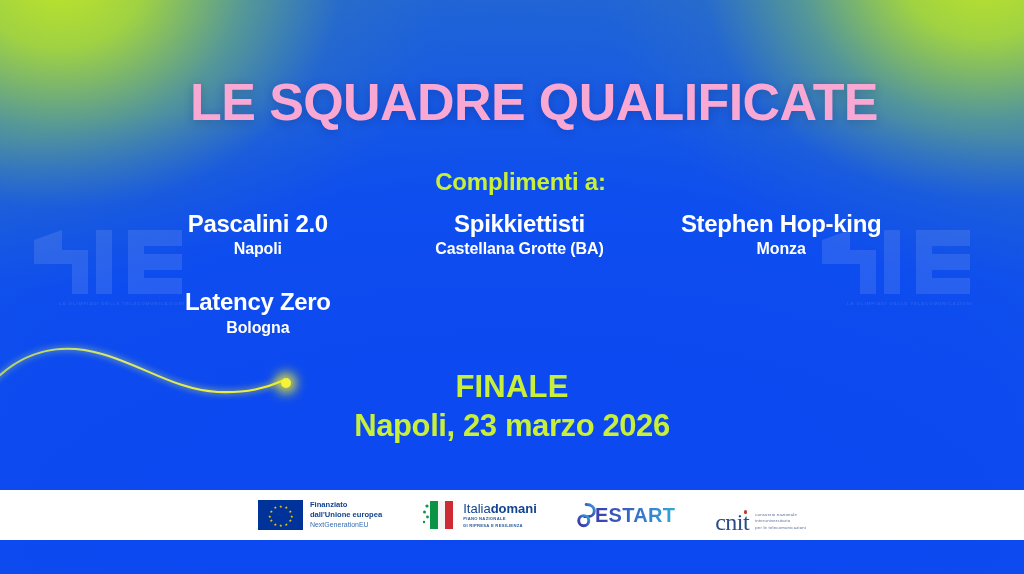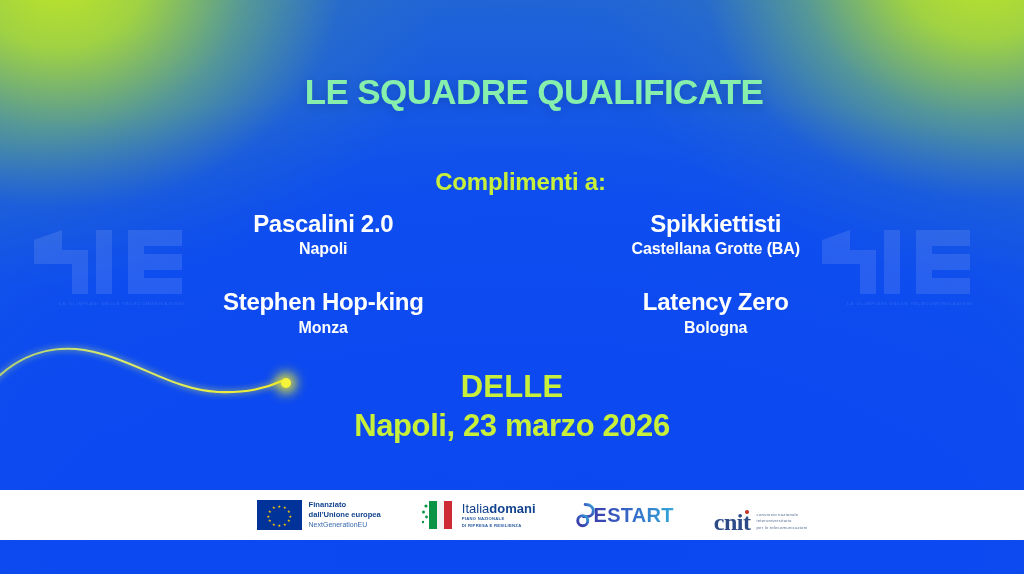--- a/index.html
+++ b/index.html
@@ -58,42 +58,42 @@
 
   
   .swoosh { position:absolute; left:-10px; top:328px; width:340px; height:90px; }
 
   
   .content { position:absolute; inset:0; }
 
   .title {
     position:absolute; top:72px; left:0; right:0;
     text-align:center;
-    color:#86efac;
-    font-size:35px;
+    color:#f9a8d4;
+    font-size:52px;
     font-weight:700;
     letter-spacing:-0.6px;
     text-shadow:0 2px 10px rgba(0,20,80,0.22);
     padding-left:44px;
   }
 
   .congrats {
     position:absolute; top:168px; left:0; right:0;
     text-align:center;
     color:#c8f03a;
     font-size:24px;
     font-weight:700;
     letter-spacing:-0.2px;
     padding-left:17px;
   }
 
   .teams {
     position:absolute; top:210px; left:112px; right:112px;
     display:grid;
-    grid-template-columns:1fr 1fr;
+    grid-template-columns:1fr 1fr 1fr;
     row-gap:30px;
     margin-left:15px;
   }
   .team { text-align:center; }
   .team-name {
     color:#ffffff;
     font-size:24px;
     font-weight:700;
     letter-spacing:-0.3px;
     line-height:1.18;
@@ -194,21 +194,20 @@
     color:transparent;
   }
 
   
   .cnit { display:flex; align-items:flex-end; }
   .cnit-word {
     font-family:"Liberation Serif", serif;
     font-size:24px; line-height:0.95;
     color:#2b4a86; letter-spacing:-0.5px;
     position:relative;
-    font-weight:bold;
   }
   .cnit-dot {
     position:absolute; right:2px; top:-1px;
     width:3.5px; height:3.5px; border-radius:50%;
     background:#c0392b;
   }
   .cnit-sub {
     margin-left:6px; margin-bottom:3px;
     font-size:4.3px; line-height:1.5; color:#5a6f94;
     letter-spacing:0.2px; white-space:nowrap;
@@ -285,21 +284,21 @@
         <div class="team-name">Stephen Hop-king</div>
         <div class="team-city">Monza</div>
       </div>
       <div class="team">
         <div class="team-name">Latency Zero</div>
         <div class="team-city">Bologna</div>
       </div>
     </div>
 
     <div class="final-block">
-      <div class="final-label">DELLE</div>
+      <div class="final-label">FINALE</div>
       <div class="final-place">Napoli, 23 marzo 2026</div>
     </div>
   </div>
 
   <div class="footer-band">
 
     <div class="logo">
       <div class="eu-flag">
         <span class="eu-star" style="left:21px;top:5px;">★</span>
         <span class="eu-star" style="left:26.5px;top:6.3px;">★</span>

